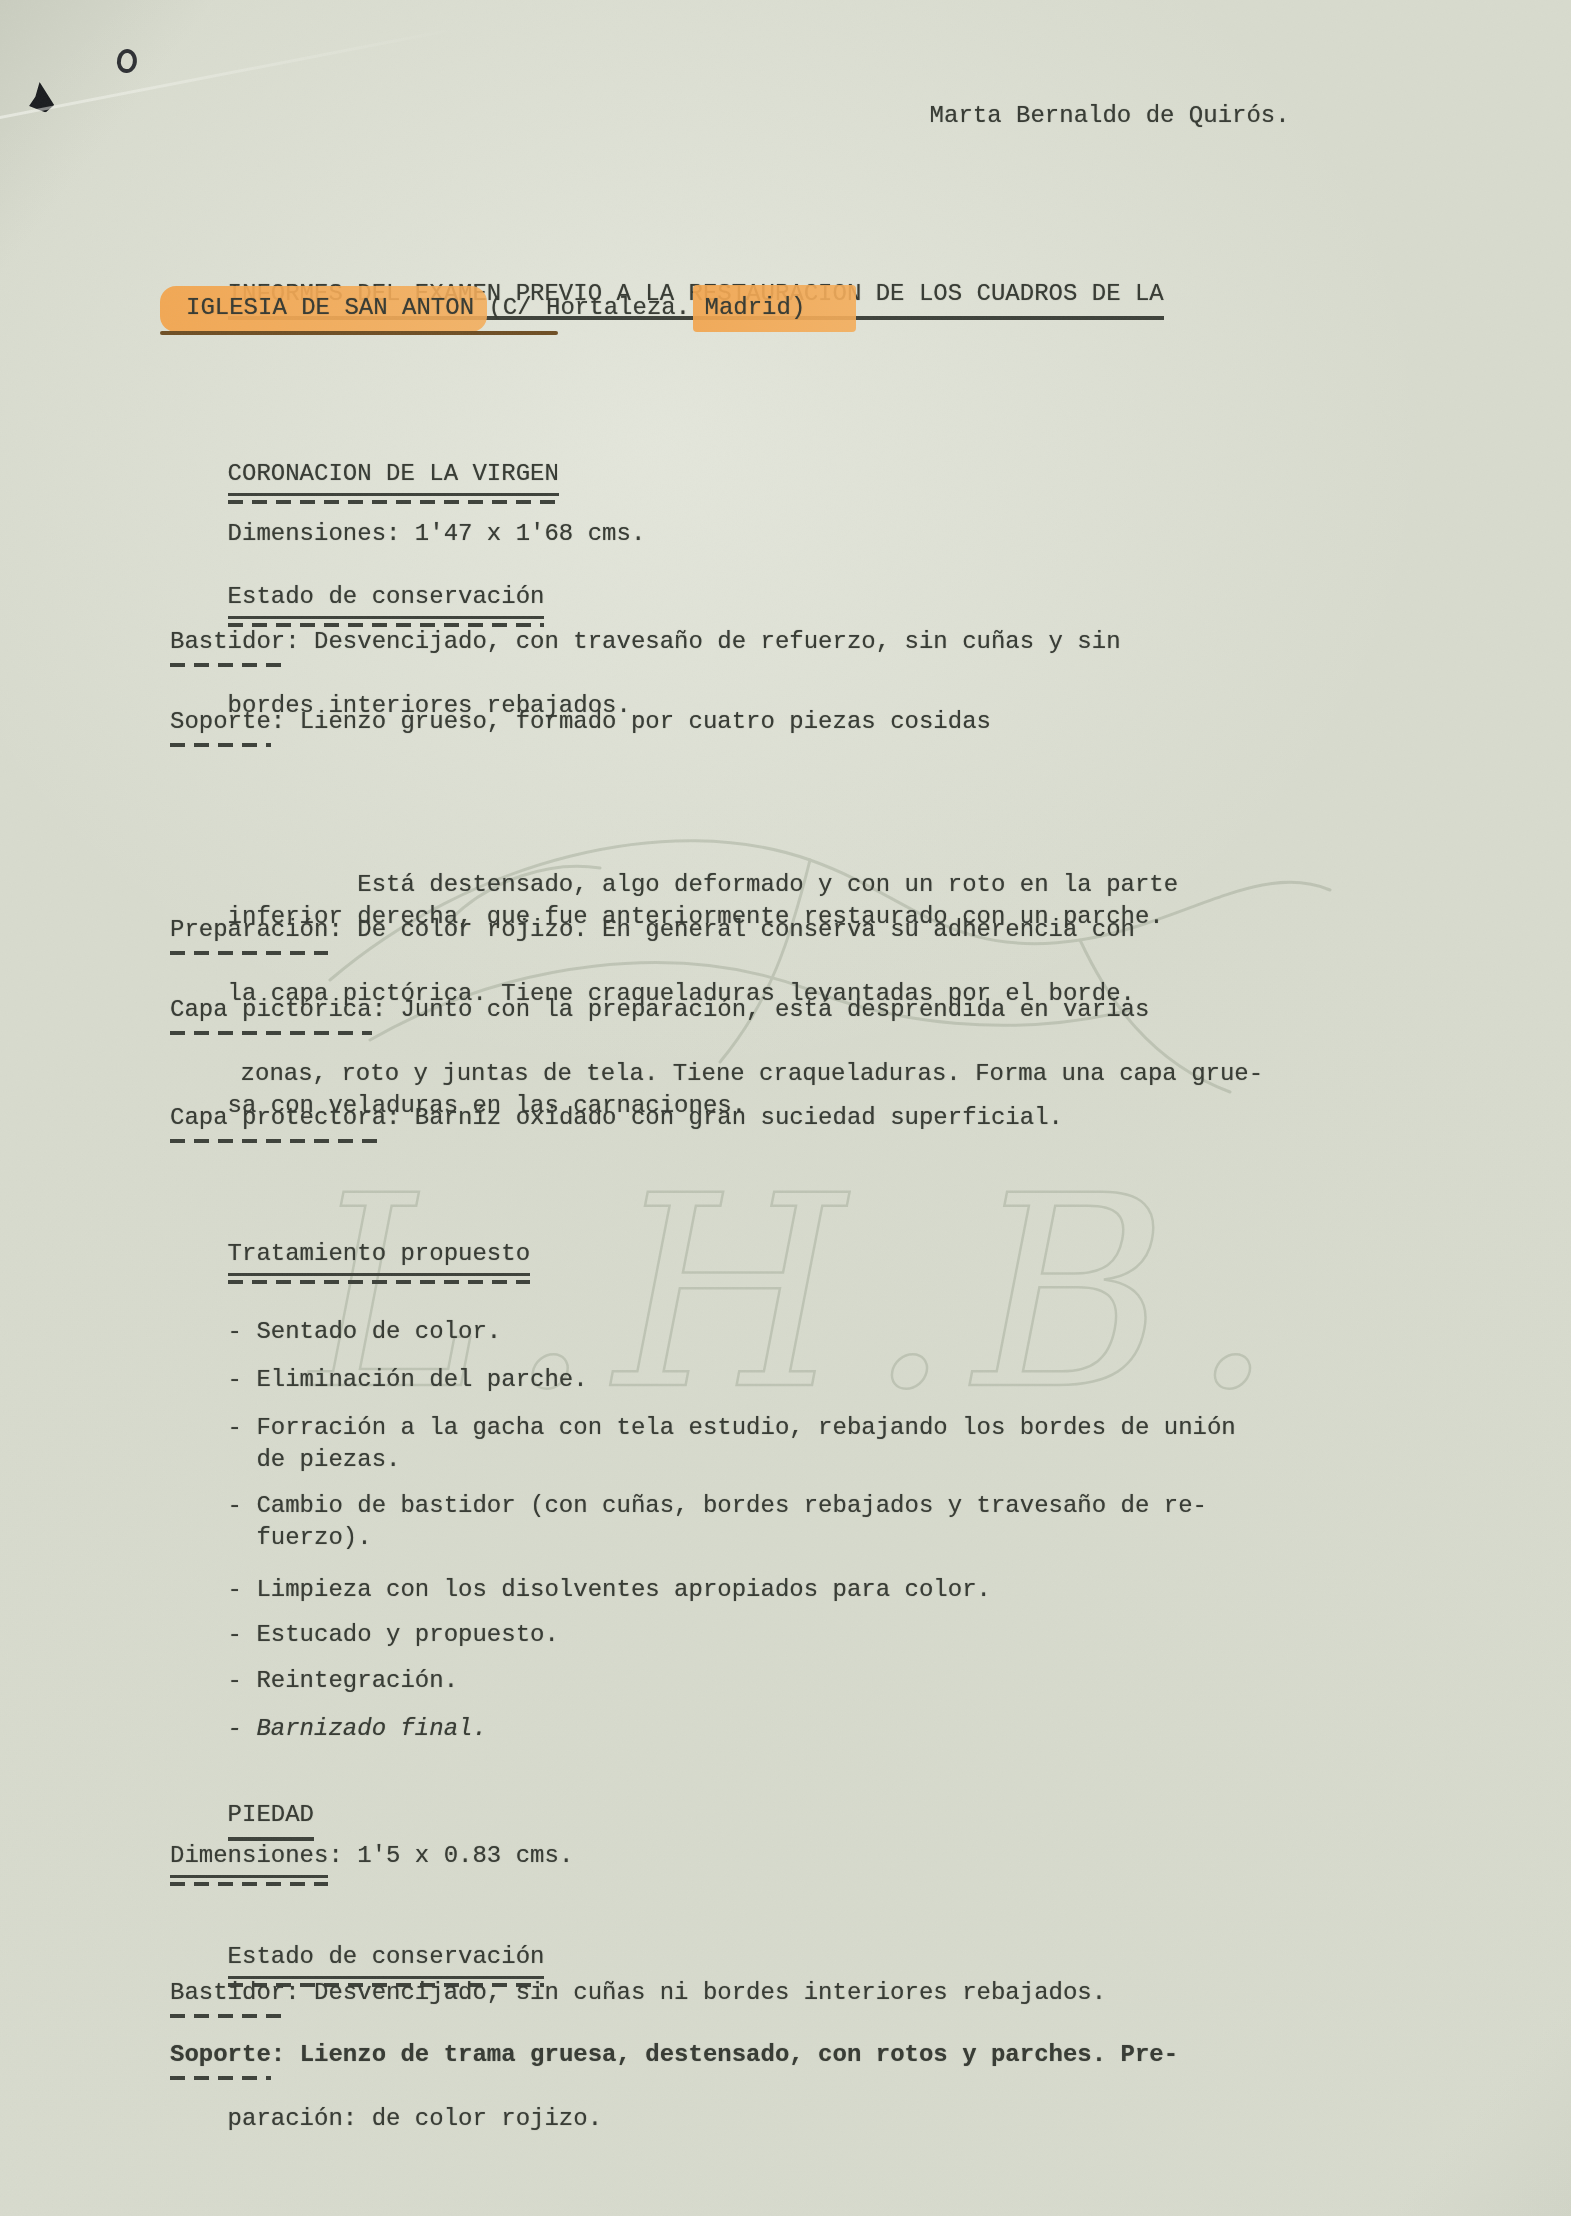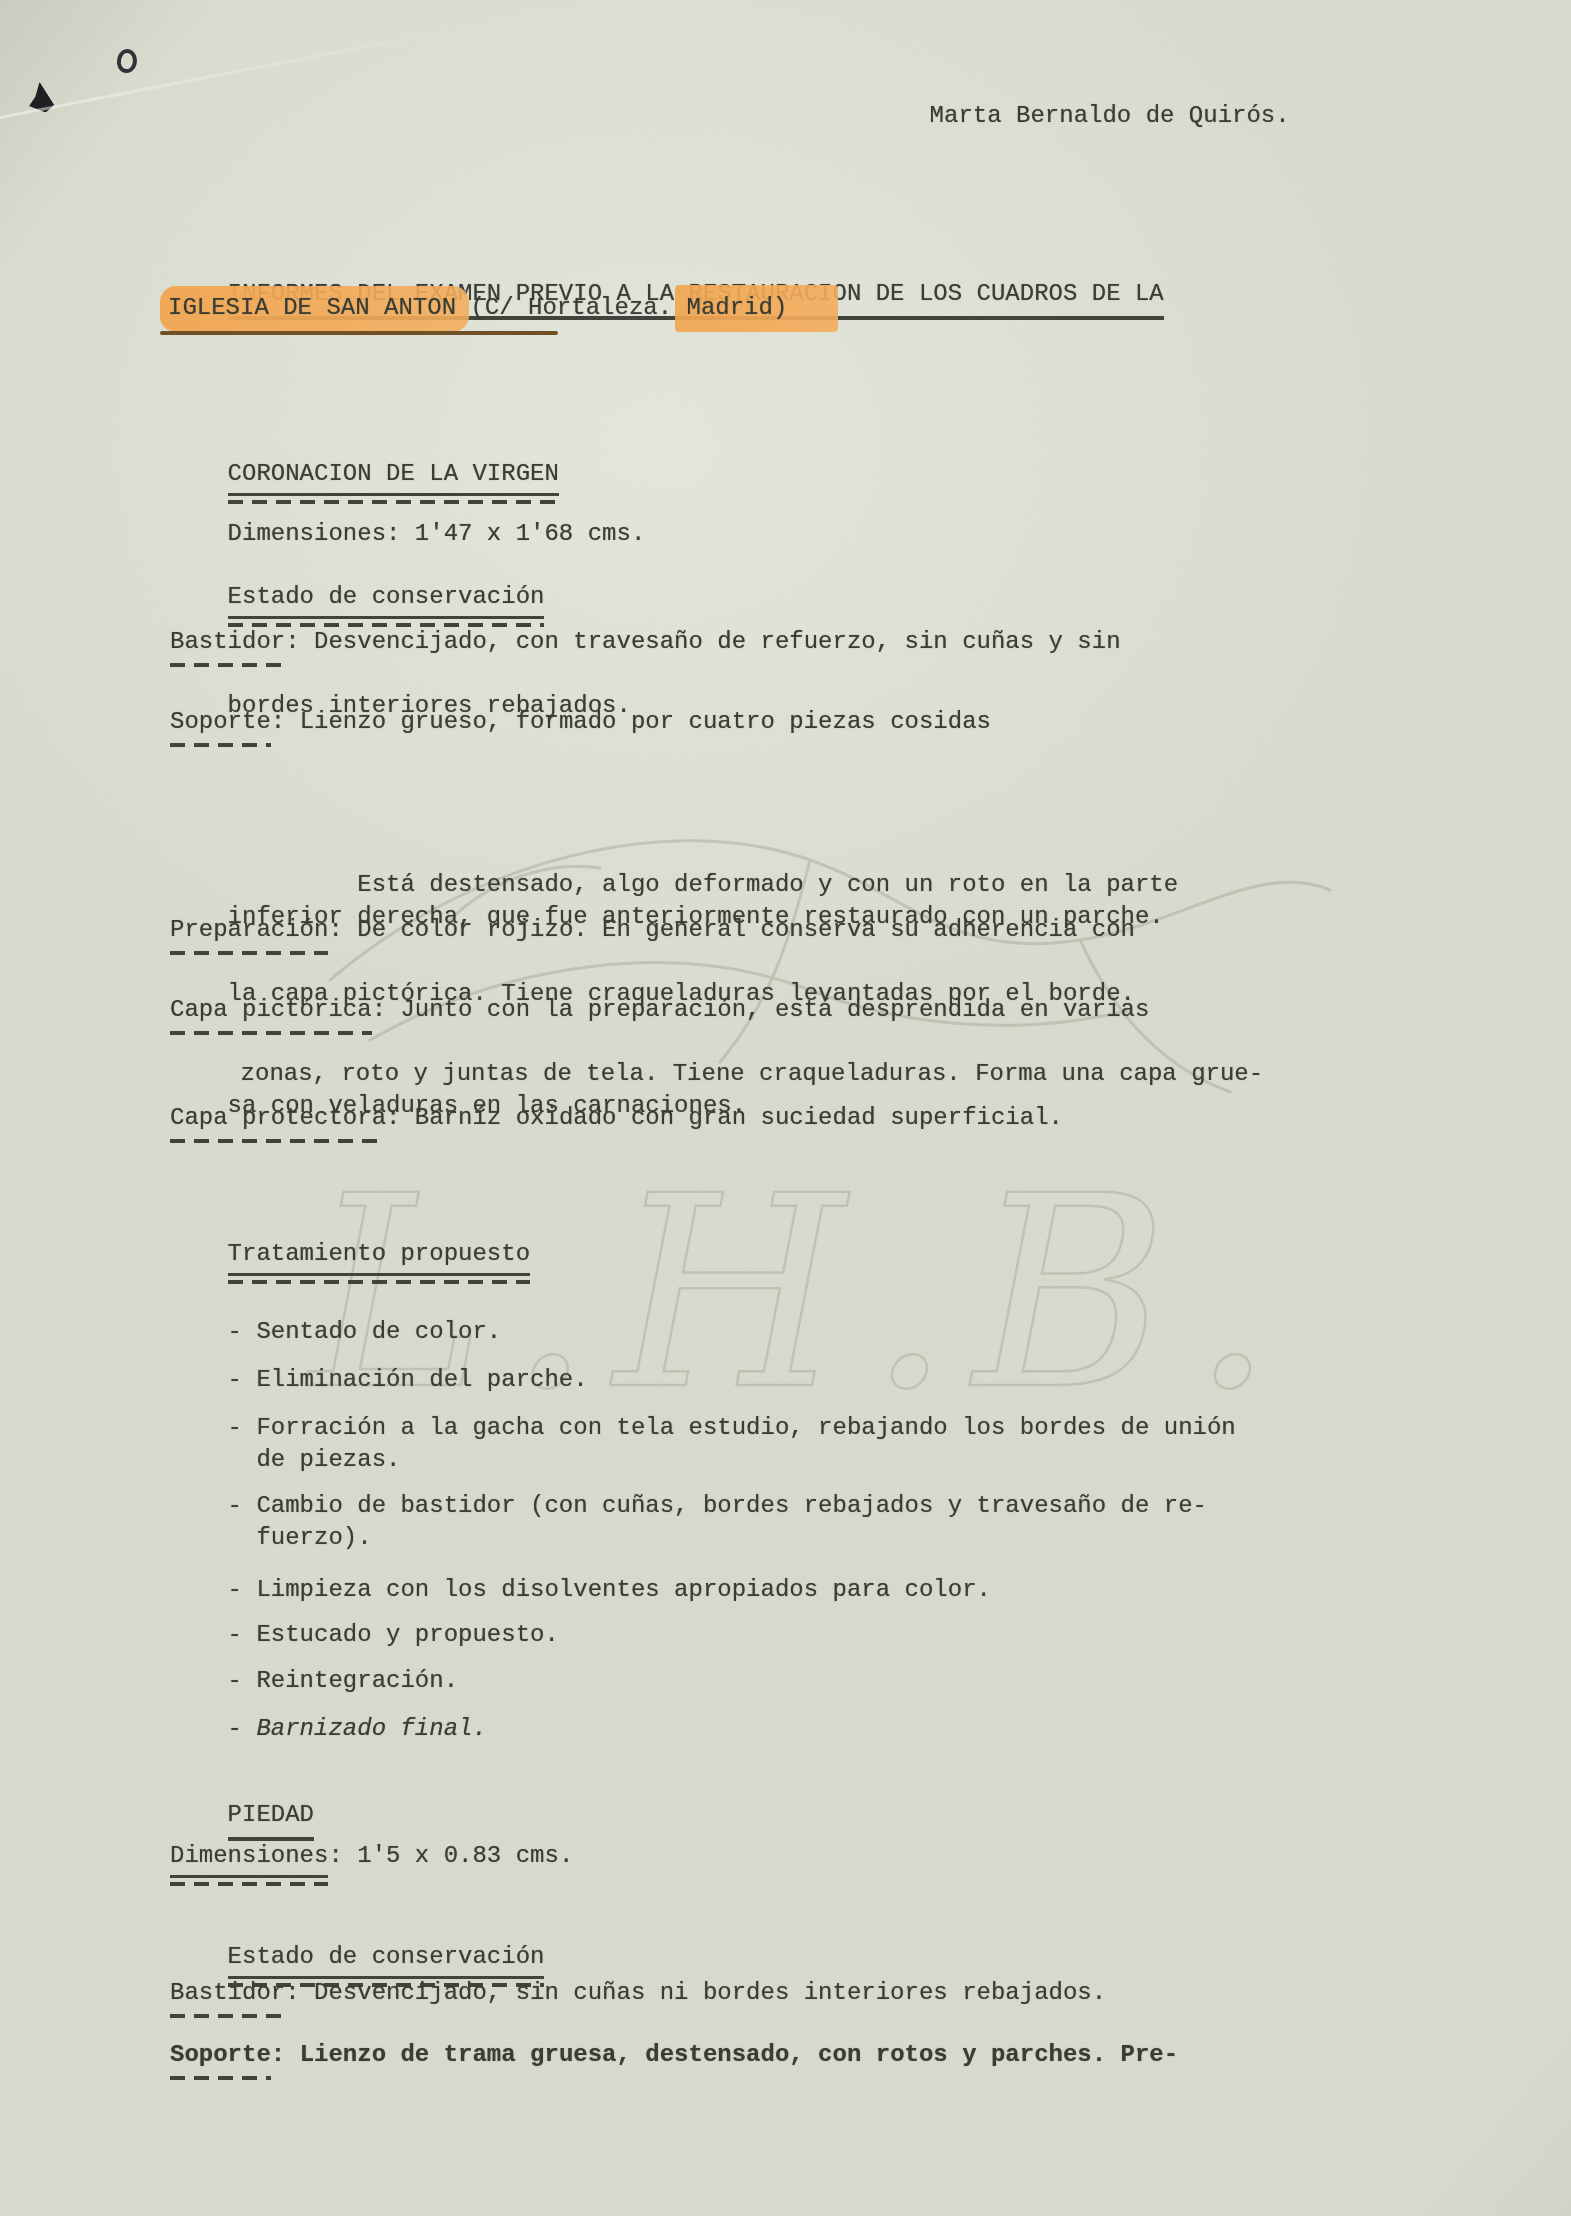--- a/index.html
+++ b/index.html
@@ -48,21 +48,21 @@
     background-image:
       linear-gradient(#3d413a,#3d413a),
       repeating-linear-gradient(90deg,#3d413a 0 15px,rgba(0,0,0,0) 15px 24px);
     background-size:100% 3px,100% 4px;
     background-position:0 calc(100% - 8px),0 100%;
     background-repeat:no-repeat;
   }
   .hl {
     background-image:linear-gradient(90deg, rgba(243,165,78,0.95), rgba(245,173,90,0.88));
     border-radius:16px;
-    padding:8px 13px 11px 8px;
+    padding:8px 13px 11px 26px;
     margin:-8px -13px -11px -10px;
   }
   .hl-right {
     background-image:linear-gradient(90deg, rgba(243,165,78,0.92), rgba(245,173,90,0.90));
     border-radius:4px;
     padding:9px 51px 11px 11px;
     margin:-9px -32px -11px -11px;
   }
   .iglesia-underline {
     position:absolute; left:160px; top:331px;
@@ -204,20 +204,23 @@
 
   <div class="line" style="left:170px; top:1840px;"><span class="u-soliddash">Dimensiones</span><span>: 1'5 x 0.83 cms.</span></div>
 
   <div class="line" style="left:170px; top:1909px;">
     <span class="u-soliddash">Estado de conservación</span>
   </div>
 
   <div class="line" style="left:170px; top:1977px;"><span class="u-dash">Bastidor</span><span>: Desvencijado, sin cuñas ni bordes interiores rebajados.</span></div>
 
   <div class="line" style="left:170px; top:2039px;font-weight:bold;"><span class="u-dash">Soporte</span><span>: Lienzo de trama gruesa, destensado, con rotos y parches. Pre-</span></div>
+  <div class="line" style="left:170px; top:2071px;">
+    <span>paración: de color rojizo.</span>
+  </div>
 
   <svg class="grain" width="1571" height="2216">
     <filter id="g">
       <feTurbulence type="fractalNoise" baseFrequency="0.8" numOctaves="2" stitchTiles="stitch"></feTurbulence>
       <feColorMatrix type="matrix" values="0 0 0 0 0.45  0 0 0 0 0.47  0 0 0 0 0.42  0 0 0 0.5 0"></feColorMatrix>
     </filter>
     <rect width="100%" height="100%" filter="url(#g)" opacity="0.10"></rect>
   </svg>
 
 </div>

